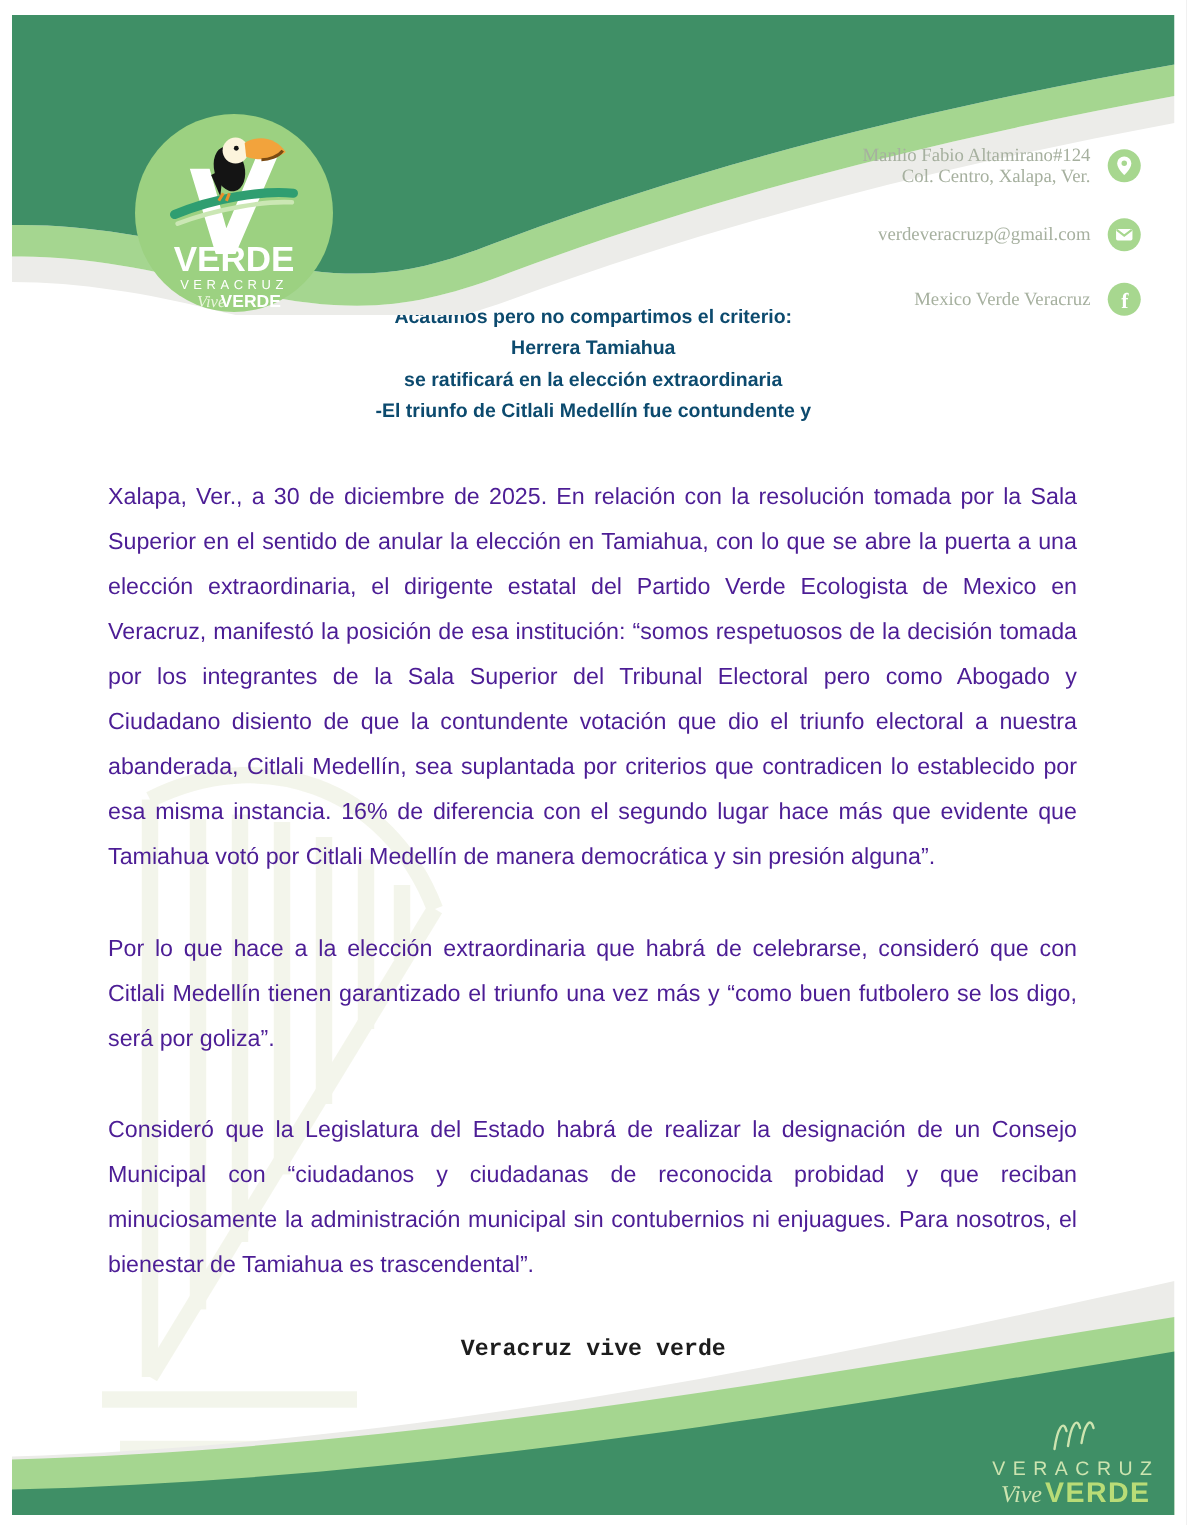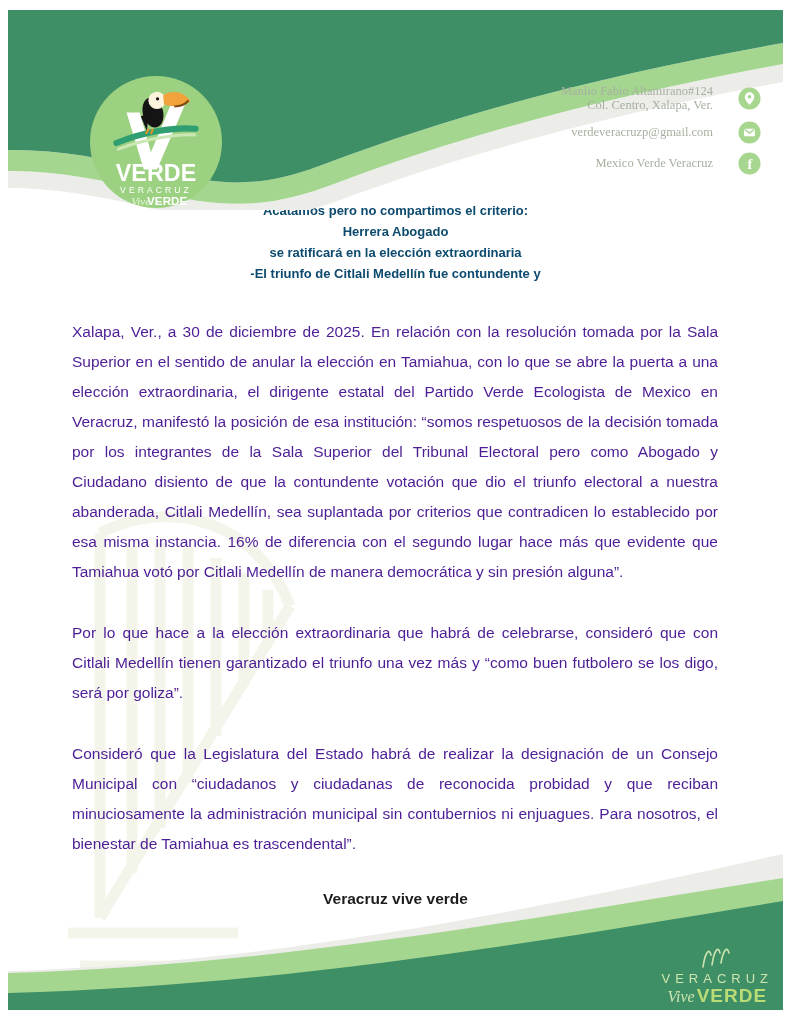--- a/index.html
+++ b/index.html
@@ -11,31 +11,31 @@
   
   .header{position:relative;height:196px;}
   .header-svg{position:absolute;left:8px;top:10px;}
   .logo-circle{position:absolute;left:90px;top:76px;width:132px;height:132px;z-index:5;}
   
   .contact{
     position:absolute;right:30px;top:84px;z-index:6;
     display:flex;flex-direction:column;gap:8px;
     font-family:"Liberation Serif",serif;color:#a6b09f;font-size:12.5px;
   }
-  .contact-row{display:flex;align-items:center;justify-content:flex-end;gap:25px;}
+  .contact-row{display:flex;align-items:center;justify-content:flex-end;gap:11px;margin-top:12px;}
   .contact-text{text-align:right;line-height:1.15;}
   .contact-icon{flex:0 0 auto;width:23px;height:23px;}
   
   .title{margin-top:4px;text-align:center;color:#0c4a6e;font-weight:bold;
          font-size:13px;line-height:21px;}
   
   .body-text{margin:33px 73px 0 72px;color:#4c1d95;font-size:15.5px;
              line-height:30px;text-align:justify;}
   .body-text p{margin:0 0 31px 0;}
-  .closing{margin-top:4px;text-align:center;font-weight:bold;color:#1d1d1d;font-size:15.5px;}
+  .closing{margin-top:4px;text-align:center;font-weight:bold;color:#1d1d1d;font-size:15.5px;font-family:Liberation Mono, monospace;}
   .page-number{margin-top:27px;text-align:center;color:#3c3c3c;font-size:15px;letter-spacing:1px;}
   
   .watermark{position:absolute;left:28px;top:488px;z-index:0;pointer-events:none;}
   .content{position:relative;z-index:2;}
   
   .footer{position:absolute;left:8px;top:854px;width:775px;height:162px;z-index:3;}
   .footer-brand{
     position:absolute;right:18px;bottom:18px;text-align:center;z-index:4;line-height:1.05;
   }
   .footer-brand .b-top{color:#cde4b0;font-size:13px;letter-spacing:5px;font-weight:400;}
@@ -130,21 +130,21 @@
           <svg class="contact-icon" viewBox="0 0 24 24">
             <circle cx="12" cy="12" r="11.5" fill="#A7D78F"></circle>
             <text x="12.5" y="18" text-anchor="middle" fill="#ffffff" font-family="Liberation Serif, serif" font-weight="bold" font-size="15">f</text>
           </svg>
         </div>
       </div>
     </div>
 
     <div class="title">
       <div>Acatamos pero no compartimos el criterio:</div>
-      <div>Herrera Abogado</div>
+      <div>Herrera Tamiahua</div>
       <div>se ratificará en la elección extraordinaria</div>
       <div>-El triunfo de Citlali Medellín fue contundente y</div>
     </div>
 
     <div class="body-text">
       <p>Xalapa, Ver., a 30 de diciembre de 2025. En relación con la resolución tomada por la Sala Superior en el sentido de anular la elección en Tamiahua, con lo que se abre la puerta a una elección extraordinaria, el dirigente estatal del Partido Verde Ecologista de Mexico en Veracruz, manifestó la posición de esa institución: “somos respetuosos de la decisión tomada por los integrantes de la Sala Superior del Tribunal Electoral pero como Abogado y Ciudadano disiento de que la contundente votación que dio el triunfo electoral a nuestra abanderada, Citlali Medellín, sea suplantada por criterios que contradicen lo establecido por esa misma instancia. 16% de diferencia con el segundo lugar hace más que evidente que Tamiahua votó por Citlali Medellín de manera democrática y sin presión alguna”.</p>
       <p>Por lo que hace a la elección extraordinaria que habrá de celebrarse, consideró que con Citlali Medellín tienen garantizado el triunfo una vez más y “como buen futbolero se los digo, será por goliza”.</p>
       <p>Consideró que la Legislatura del Estado habrá de realizar la designación de un Consejo Municipal con “ciudadanos y ciudadanas de reconocida probidad y que reciban minuciosamente la administración municipal sin contubernios ni enjuagues. Para nosotros, el bienestar de Tamiahua es trascendental”.</p>
     </div>
 

